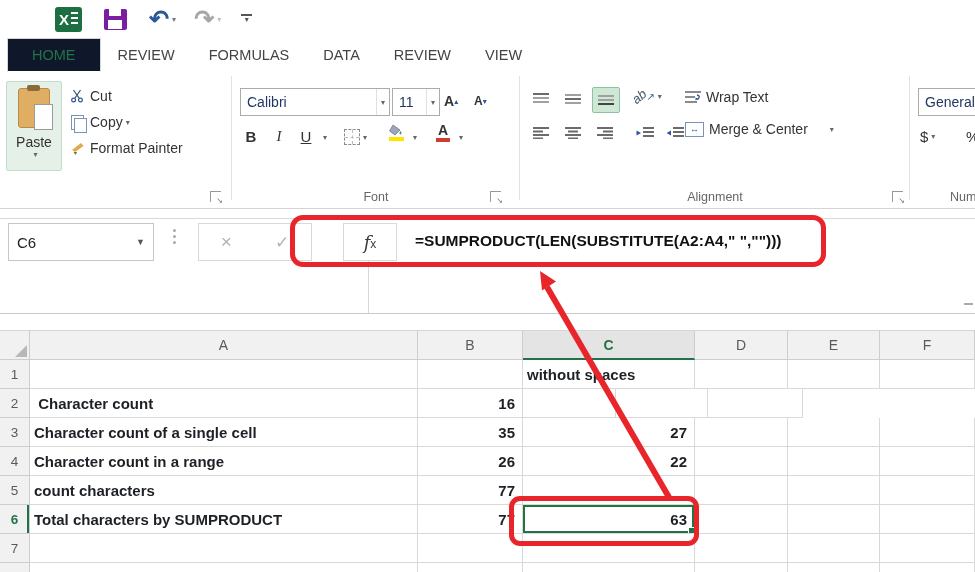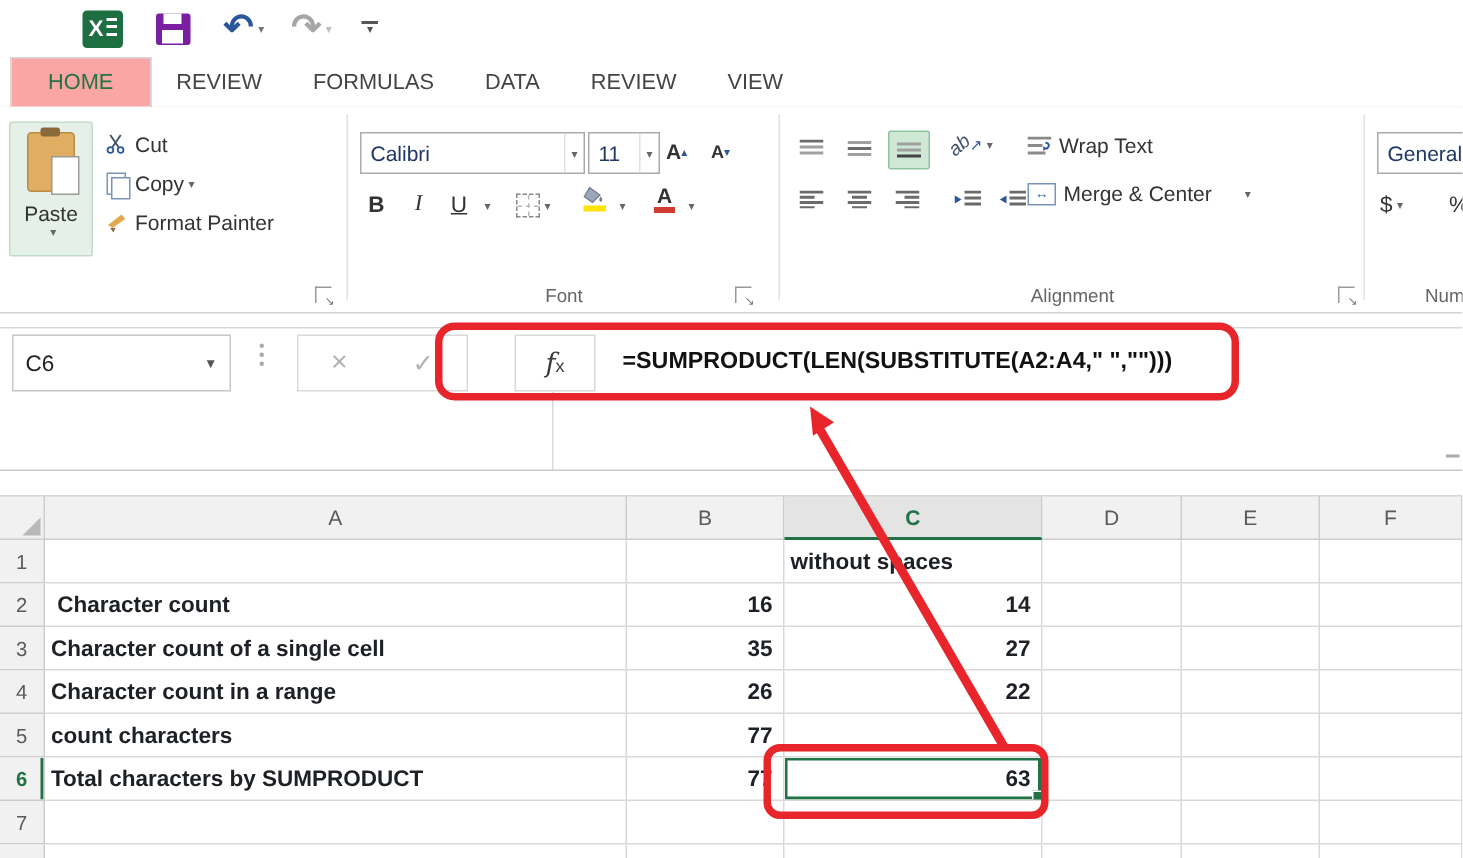--- a/index.html
+++ b/index.html
@@ -19,21 +19,21 @@
   .undo{color:#2b579a;font-size:24px;font-weight:bold;margin-left:22px;line-height:20px;}
   .redo{color:#a6a6a6;font-size:24px;font-weight:bold;margin-left:18px;line-height:20px;}
   .ddsmall{font-size:8px;color:#777;margin-left:3px;}
   .qat{margin-left:20px;display:flex;flex-direction:column;align-items:center;}
   .qat .bar{width:11px;border-top:2px solid #555;margin-bottom:-1px;}
   .qat .car{font-size:8px;color:#555;}
   
   .tabrow{position:absolute;left:0;top:38px;width:975px;height:33px;display:flex;align-items:stretch;border-bottom:1px solid #d6d6d6;background:#fff;font-size:14.5px;}
   .tab{display:flex;align-items:center;justify-content:center;color:#444;padding:0 17px;cursor:default;}
   .tab.file{width:85px;padding:0;background:#217346;color:#fff;}
-  .tab.active{background:#fca5a5;color:#217346;border:1px solid #d6d6d6;border-bottom:1px solid #fff;margin-bottom:-1px;z-index:2;padding:0 24px;margin-left:7px;}
+  .tab.active{background:#0f172a;color:#217346;border:1px solid #d6d6d6;border-bottom:1px solid #fff;margin-bottom:-1px;z-index:2;padding:0 24px;margin-left:7px;}
   
   .ribbon{position:absolute;left:0;top:71px;width:975px;height:137px;background:#fff;border-bottom:1px solid #d4d4d4;}
   .group{position:absolute;top:0;height:100%;}
   .gsep{position:absolute;top:5px;bottom:8px;width:1px;background:#e2e2e2;}
   .grouplabel{position:absolute;bottom:4px;width:100%;text-align:center;font-size:12.5px;color:#666;}
   .dlg{position:absolute;bottom:6px;width:10px;height:10px;border-left:1px solid #999;border-top:1px solid #999;}
   .dlg:after{content:"\2198";position:absolute;right:-2px;bottom:-3px;font-size:8px;color:#777;}
   
   .bigbtn{position:absolute;left:6px;top:10px;width:54px;height:88px;background:#e4f0e8;border:1px solid #c3dcc9;border-radius:2px;display:flex;flex-direction:column;align-items:center;}
   .clipicon{margin-top:6px;width:30px;height:38px;background:#dfae63;border:1px solid #b98b44;border-radius:3px;position:relative;}
@@ -373,21 +373,20 @@
     <div class="cell wB"></div>
     <div class="cell wC txt">without spaces</div>
     <div class="cell wD"></div>
     <div class="cell wE"></div>
     <div class="cell wF"></div>
   </div>
   <div class="grow">
     <div class="rh wRH">2</div>
     <div class="cell wA txt"> Character count</div>
     <div class="cell wB num">16</div>
-    <div class="cell wC num">14</div>
     <div class="cell wD"></div>
     <div class="cell wE"></div>
     <div class="cell wF"></div>
   </div>
   <div class="grow">
     <div class="rh wRH">3</div>
     <div class="cell wA txt">Character count of a single cell</div>
     <div class="cell wB num">35</div>
     <div class="cell wC num">27</div>
     <div class="cell wD"></div>

